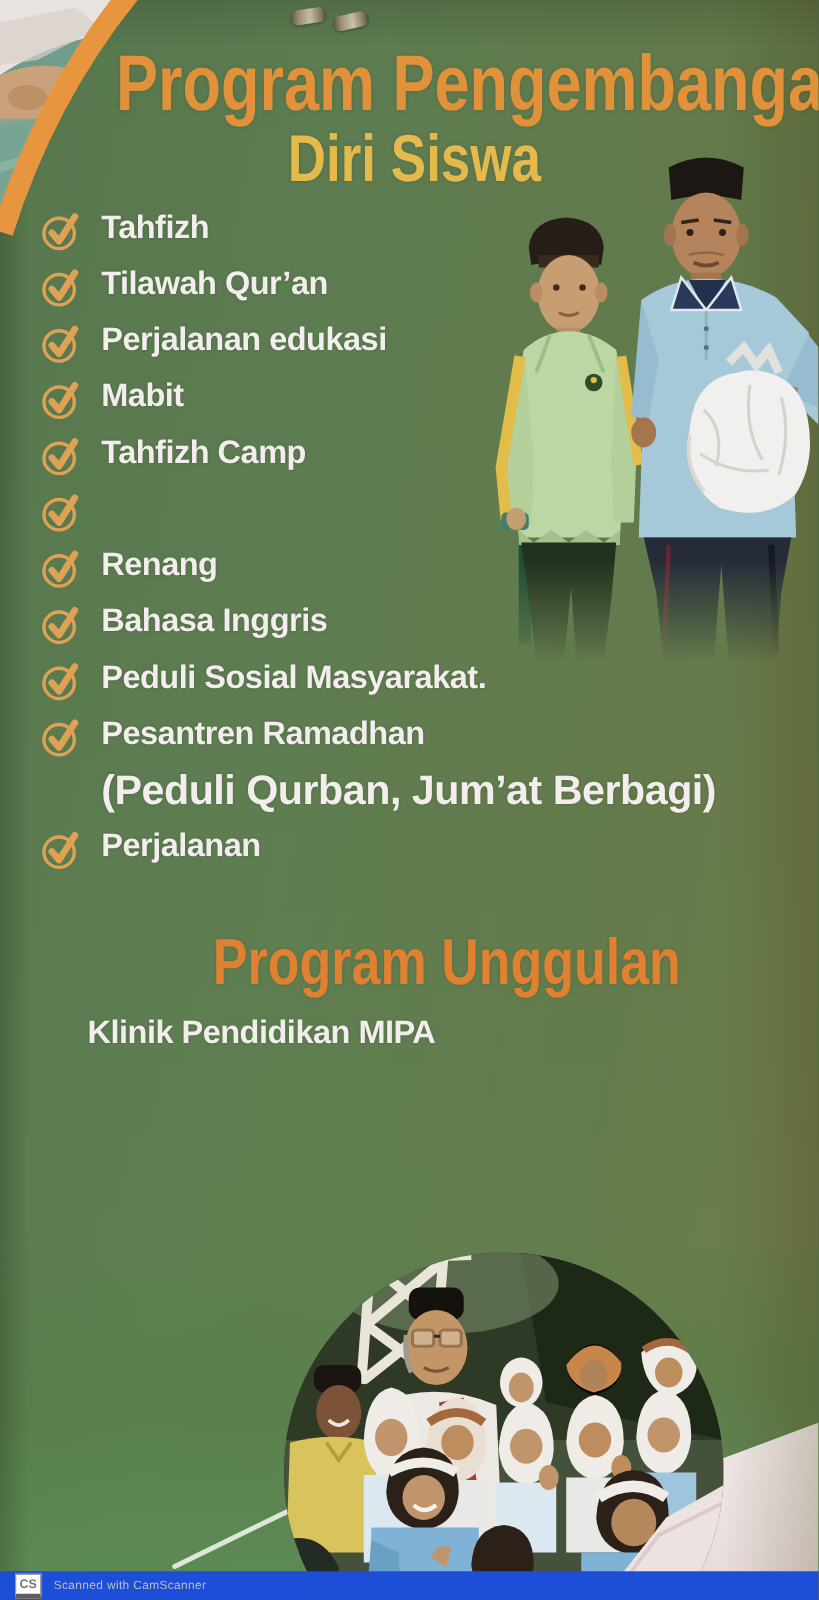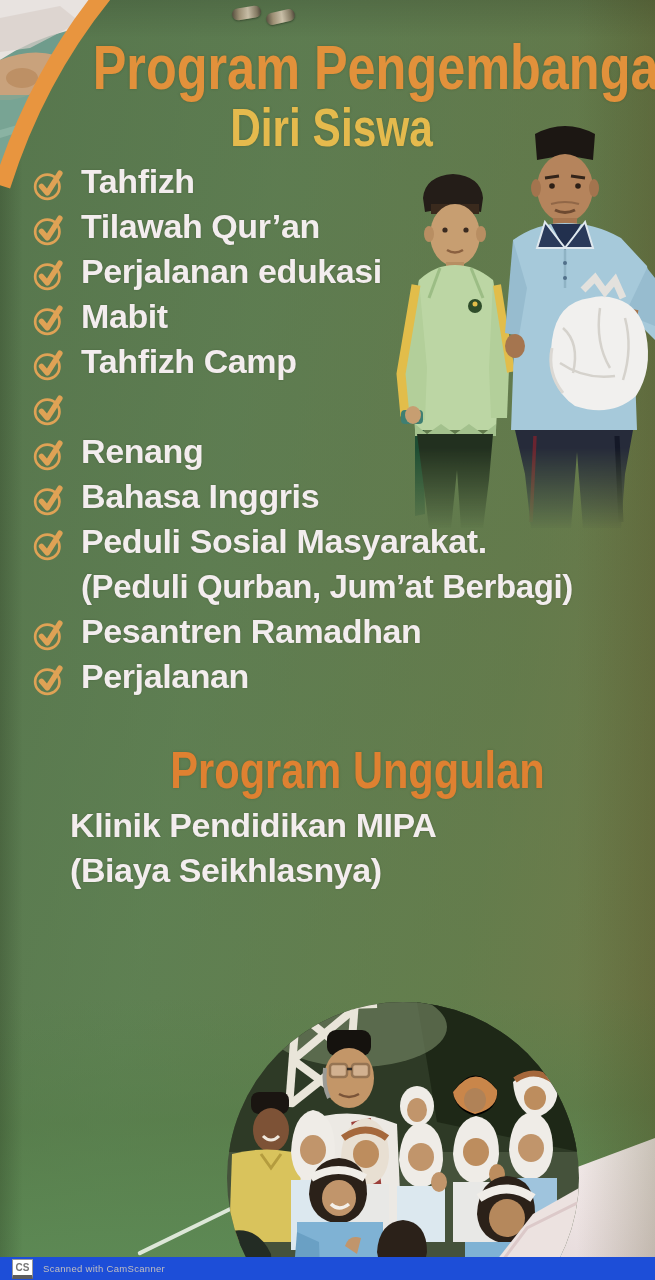--- a/index.html
+++ b/index.html
@@ -53,21 +53,21 @@
     text-shadow:0 0 3px rgba(40,50,20,.25);}
   
   .list{position:absolute;z-index:5;}
   .list1{left:32px;top:159px;}
   .list2{left:26px;top:803px;}
   .row{display:flex;align-items:center;height:45px;}
   .list2 .row{height:45px;}
   .check{width:36px;height:38px;flex:0 0 36px;margin-right:13px;position:relative;top:2px;}
   .list2 .check{width:31px;flex-basis:31px;height:33px;margin-right:13px;}
   .check.hidden{visibility:hidden;}
-  .label{font-weight:bold;font-size:34px;color:#f3edee;white-space:nowrap;
+  .label{font-weight:bold;font-size:26px;color:#f3edee;white-space:nowrap;
     letter-spacing:-0.4px;text-shadow:0 0 2px rgba(30,40,20,.3);}
   .sub .label{font-size:33px;}
   
   .corner-photo{position:absolute;left:0;top:0;z-index:3;}
   .cutout-photo{position:absolute;left:385px;top:118px;z-index:4;}
   .circle-photo{position:absolute;left:227px;top:1002px;z-index:4;}
   
   .footer{position:absolute;left:0;bottom:0;width:100%;height:23px;background:#1d4ed8;
     display:flex;align-items:center;z-index:10;}
   .cs-logo{margin-left:12px;width:19px;height:15px;border:1.5px solid #9a9a9a;border-bottom:4px solid #5d5d5d;
@@ -241,51 +241,47 @@
           </svg></span>
       <span class="label">Bahasa Inggris</span>
     </div>
     <div class="row">
       <span class="check"><svg width="36" height="38" viewBox="0 0 40 42">
             <circle cx="17" cy="24" r="13.5" fill="none" stroke="#dfa255" stroke-width="3"></circle>
             <path d="M10.5 23.5 L17 31 L31 9" fill="none" stroke="#dfa255" stroke-width="6" stroke-linecap="round" stroke-linejoin="round"></path>
           </svg></span>
       <span class="label">Peduli Sosial Masyarakat.</span>
     </div>
+    <div class="row">
+      <span class="check"><svg width="36" height="38" viewBox="0 0 40 42">
+            <circle cx="17" cy="24" r="13.5" fill="none" stroke="#dfa255" stroke-width="3"></circle>
+            <path d="M10.5 23.5 L17 31 L31 9" fill="none" stroke="#dfa255" stroke-width="6" stroke-linecap="round" stroke-linejoin="round"></path>
+          </svg></span>
+      <span class="label">Pesantren Ramadhan</span>
+    </div>
     <div class="row sub">
       <span class="check hidden"></span>
       <span class="label">(Peduli Qurban, Jum’at Berbagi)</span>
     </div>
     <div class="row">
       <span class="check"><svg width="36" height="38" viewBox="0 0 40 42">
             <circle cx="17" cy="24" r="13.5" fill="none" stroke="#dfa255" stroke-width="3"></circle>
             <path d="M10.5 23.5 L17 31 L31 9" fill="none" stroke="#dfa255" stroke-width="6" stroke-linecap="round" stroke-linejoin="round"></path>
           </svg></span>
-      <span class="label">Pesantren Ramadhan</span>
-    </div>
-    <div class="row">
-      <span class="check"><svg width="36" height="38" viewBox="0 0 40 42">
-            <circle cx="17" cy="24" r="13.5" fill="none" stroke="#dfa255" stroke-width="3"></circle>
-            <path d="M10.5 23.5 L17 31 L31 9" fill="none" stroke="#dfa255" stroke-width="6" stroke-linecap="round" stroke-linejoin="round"></path>
-          </svg></span>
       <span class="label">Perjalanan</span>
     </div>
   </div>
 
   <div class="h2-wrap">
     <div class="h2">Program Unggulan</div>
   </div>
   <div class="list list2">
     <div class="row">
       <span class="check hidden"></span>
       <span class="label">Klinik Pendidikan MIPA</span>
-    </div>
-    <div class="row">
-      <span class="check hidden"></span>
-      <span class="label">(Biaya Seikhlasnya)</span>
     </div>
   </div>
 
   <svg class="circle-photo" width="352" height="352" viewBox="0 0 352 352">
     <defs>
         <clipPath id="circClip">
           <circle cx="176" cy="176" r="176"></circle>
         </clipPath>
       </defs>
     <g clip-path="url(#circClip)">

